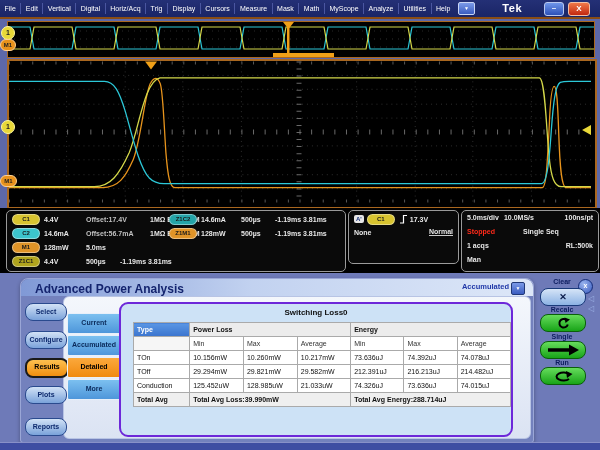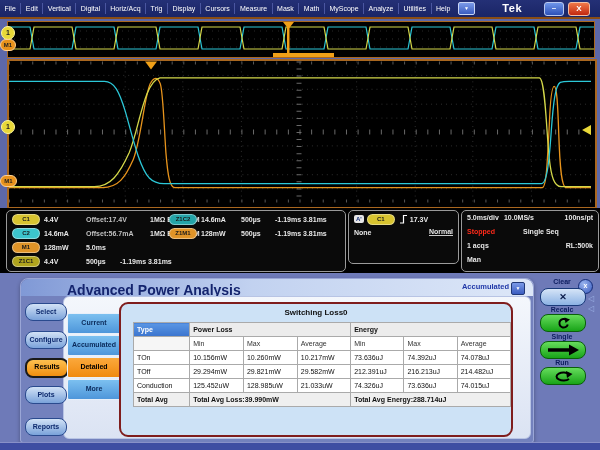--- a/index.html
+++ b/index.html
@@ -29,29 +29,29 @@
   .rb{color:#e8e8e8;}
   .rv2{display:inline-block;width:40px;}
   .ra2{display:inline-block;width:34px;}
   .trig-a{display:inline-block;background:#e6e6e6;color:#16307a;border-radius:2px;font-size:6px;font-weight:bold;padding:0 2px;margin-right:3px;line-height:8px;}
   .red{color:#ff2a1a;}
   
   .desktop{position:absolute;left:0;top:273px;width:600px;height:177px;background:#6e7ab8;}
   .bottombar{position:absolute;left:0;top:169px;width:600px;height:8px;background:#3e4da2;border-top:1px solid #8890c8;}
   .apa{position:absolute;left:20px;top:5px;width:512px;height:163px;background:#7381bd;border-radius:8px 8px 3px 3px;border:1px solid #9aa6d6;box-shadow:0 2px 4px rgba(0,0,0,.3);}
   .apa-title{position:absolute;left:0;top:0;width:100%;height:17px;background:linear-gradient(90deg,#8099d6,#c2d2f0 45%,#dde7f8);border-radius:8px 8px 0 0;}
-  .apa-title .t{position:absolute;left:14px;top:3px;font-size:14px;font-weight:bold;color:#14246e;margin-left:32px;}
+  .apa-title .t{position:absolute;left:14px;top:3px;font-size:12px;font-weight:bold;color:#14246e;}
   .prefs{position:absolute;right:24px;top:3px;font-size:7.5px;font-weight:bold;color:#2038a8;}
   .prefs-dd{position:absolute;right:8px;top:3px;width:12px;height:11px;background:linear-gradient(#7b9ae8,#3a5cc0);border:1px solid #203878;border-radius:2px;color:#fff;font-size:5px;text-align:center;line-height:10px;}
   .apa-content{position:absolute;left:42px;top:17px;right:2px;bottom:3px;background:linear-gradient(#f4f7fc,#dbe3f3);border-radius:6px;border:1px solid #b8c4e4;}
   .sbtn{position:absolute;left:4px;width:40px;height:16px;border-radius:8px;background:linear-gradient(#d2e2f6,#7aa2da);border:1px solid #2a4a8e;color:#0e2a6e;font-size:7px;font-weight:bold;text-align:center;line-height:15px;}
   .sbtn.active{background:linear-gradient(#fdc050,#ef8e10);border:2px solid #1a1a1a;color:#000;line-height:13px;}
   .tab{position:absolute;left:46px;width:52px;height:19px;background:linear-gradient(#7cc0f0,#4e96da);border:1px solid #e8f0fa;border-radius:2px;color:#0a2a5a;font-size:7px;font-weight:bold;text-align:center;line-height:18px;}
   .tab.active{background:linear-gradient(#fba93c,#f08a10);color:#000;}
-  .panel{position:absolute;left:98px;top:23px;width:390px;height:131px;background:#cde2f6;border:2px solid #7f1d1d;border-radius:9px;}
+  .panel{position:absolute;left:98px;top:23px;width:390px;height:131px;background:#cde2f6;border:2px solid #6d28d9;border-radius:9px;}
   .panel-title{position:absolute;left:0;top:4px;width:100%;text-align:center;font-size:8px;font-weight:bold;color:#101010;}
   table.sw{position:absolute;left:12px;top:18px;border-collapse:collapse;font-size:7px;color:#111;background:#fff;border:1px solid #555;}
   table.sw td,table.sw th{border:1px solid #aaa;padding:1.5px 3px;text-align:left;height:10px;white-space:nowrap;}
   th.type{background:linear-gradient(#5a96e4,#3a74ce);color:#fff;width:52px;}
   th.grp{background:#ececec;text-align:center;font-weight:bold;}
   td.sub{color:#333;width:49px;}
   tr.foot td{background:#efefef;font-weight:bold;}
   td.fm{text-align:center;}
   
   .ctl-label{position:absolute;width:50px;text-align:center;font-size:7px;font-weight:bold;color:#0c1c5e;}

